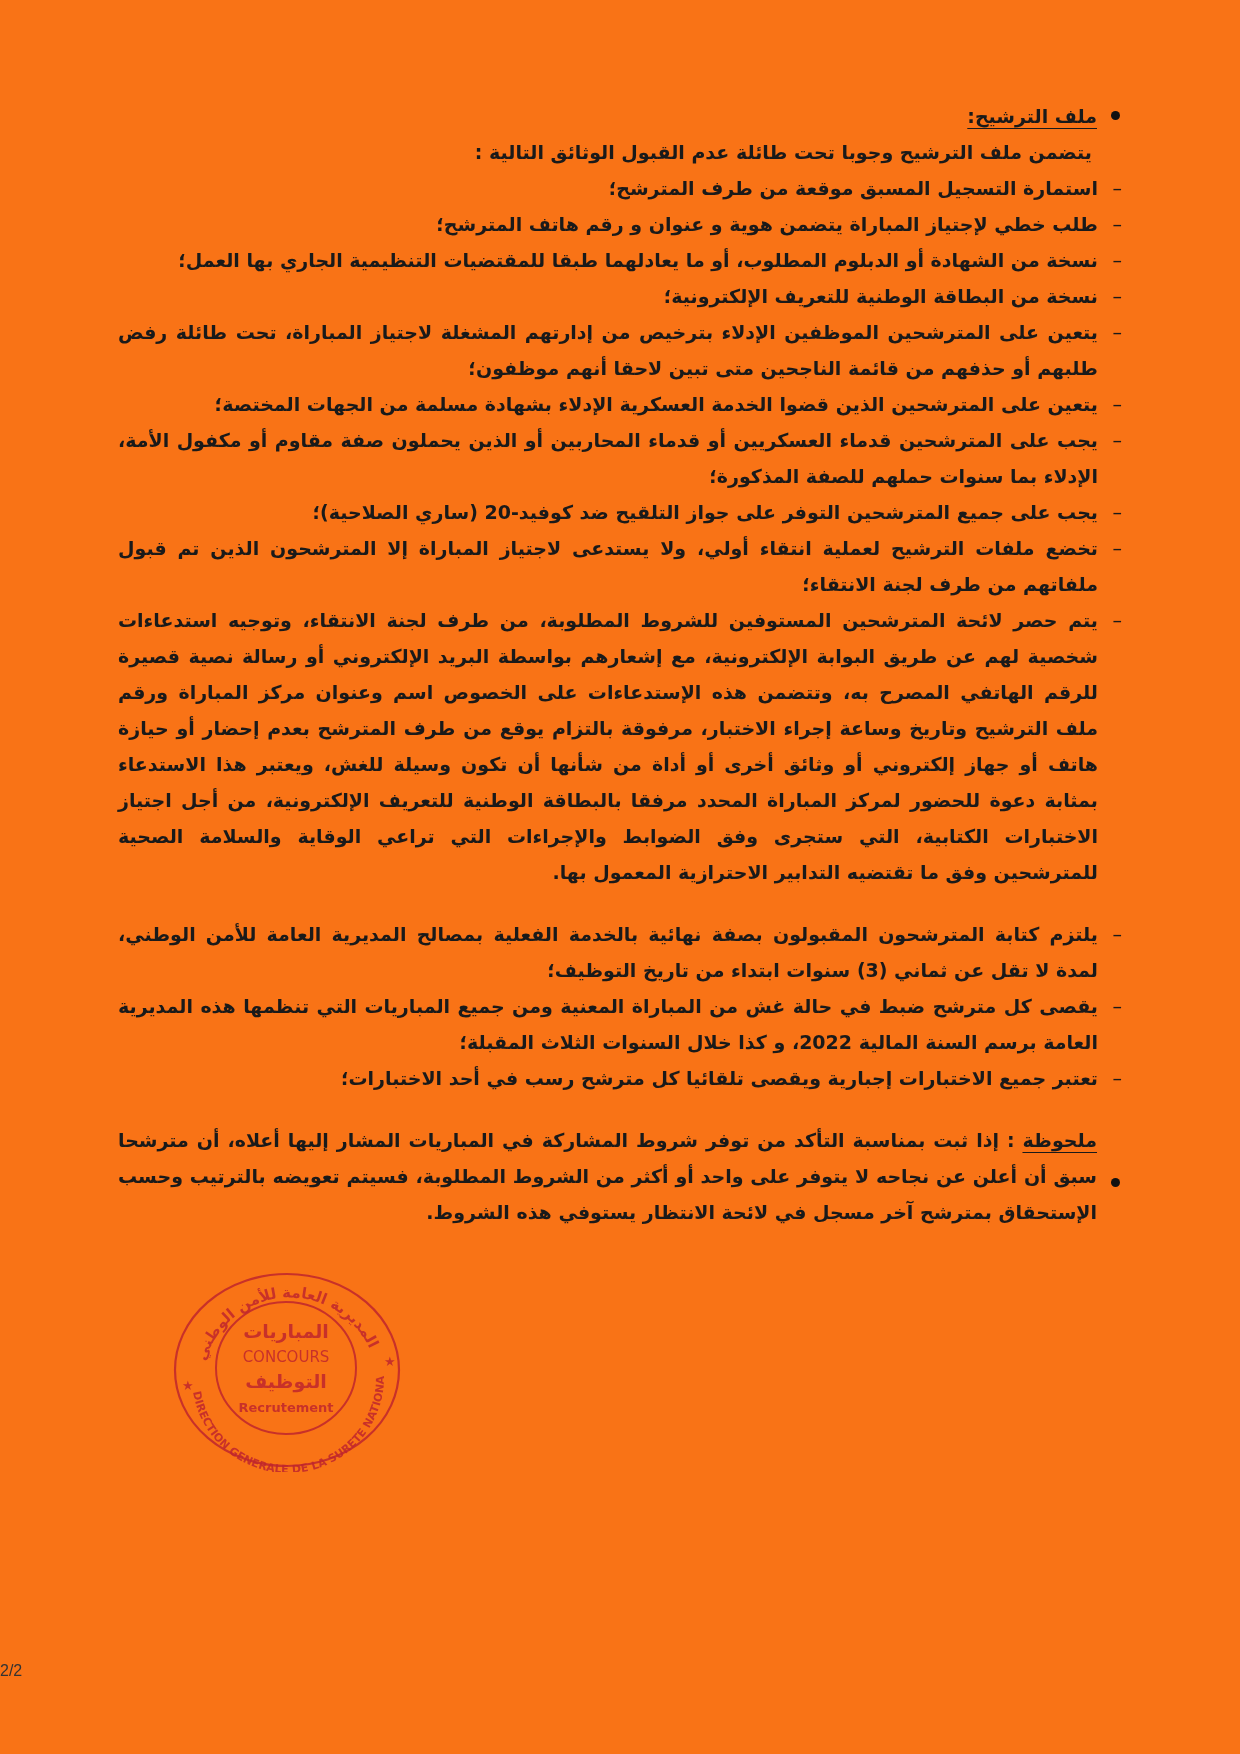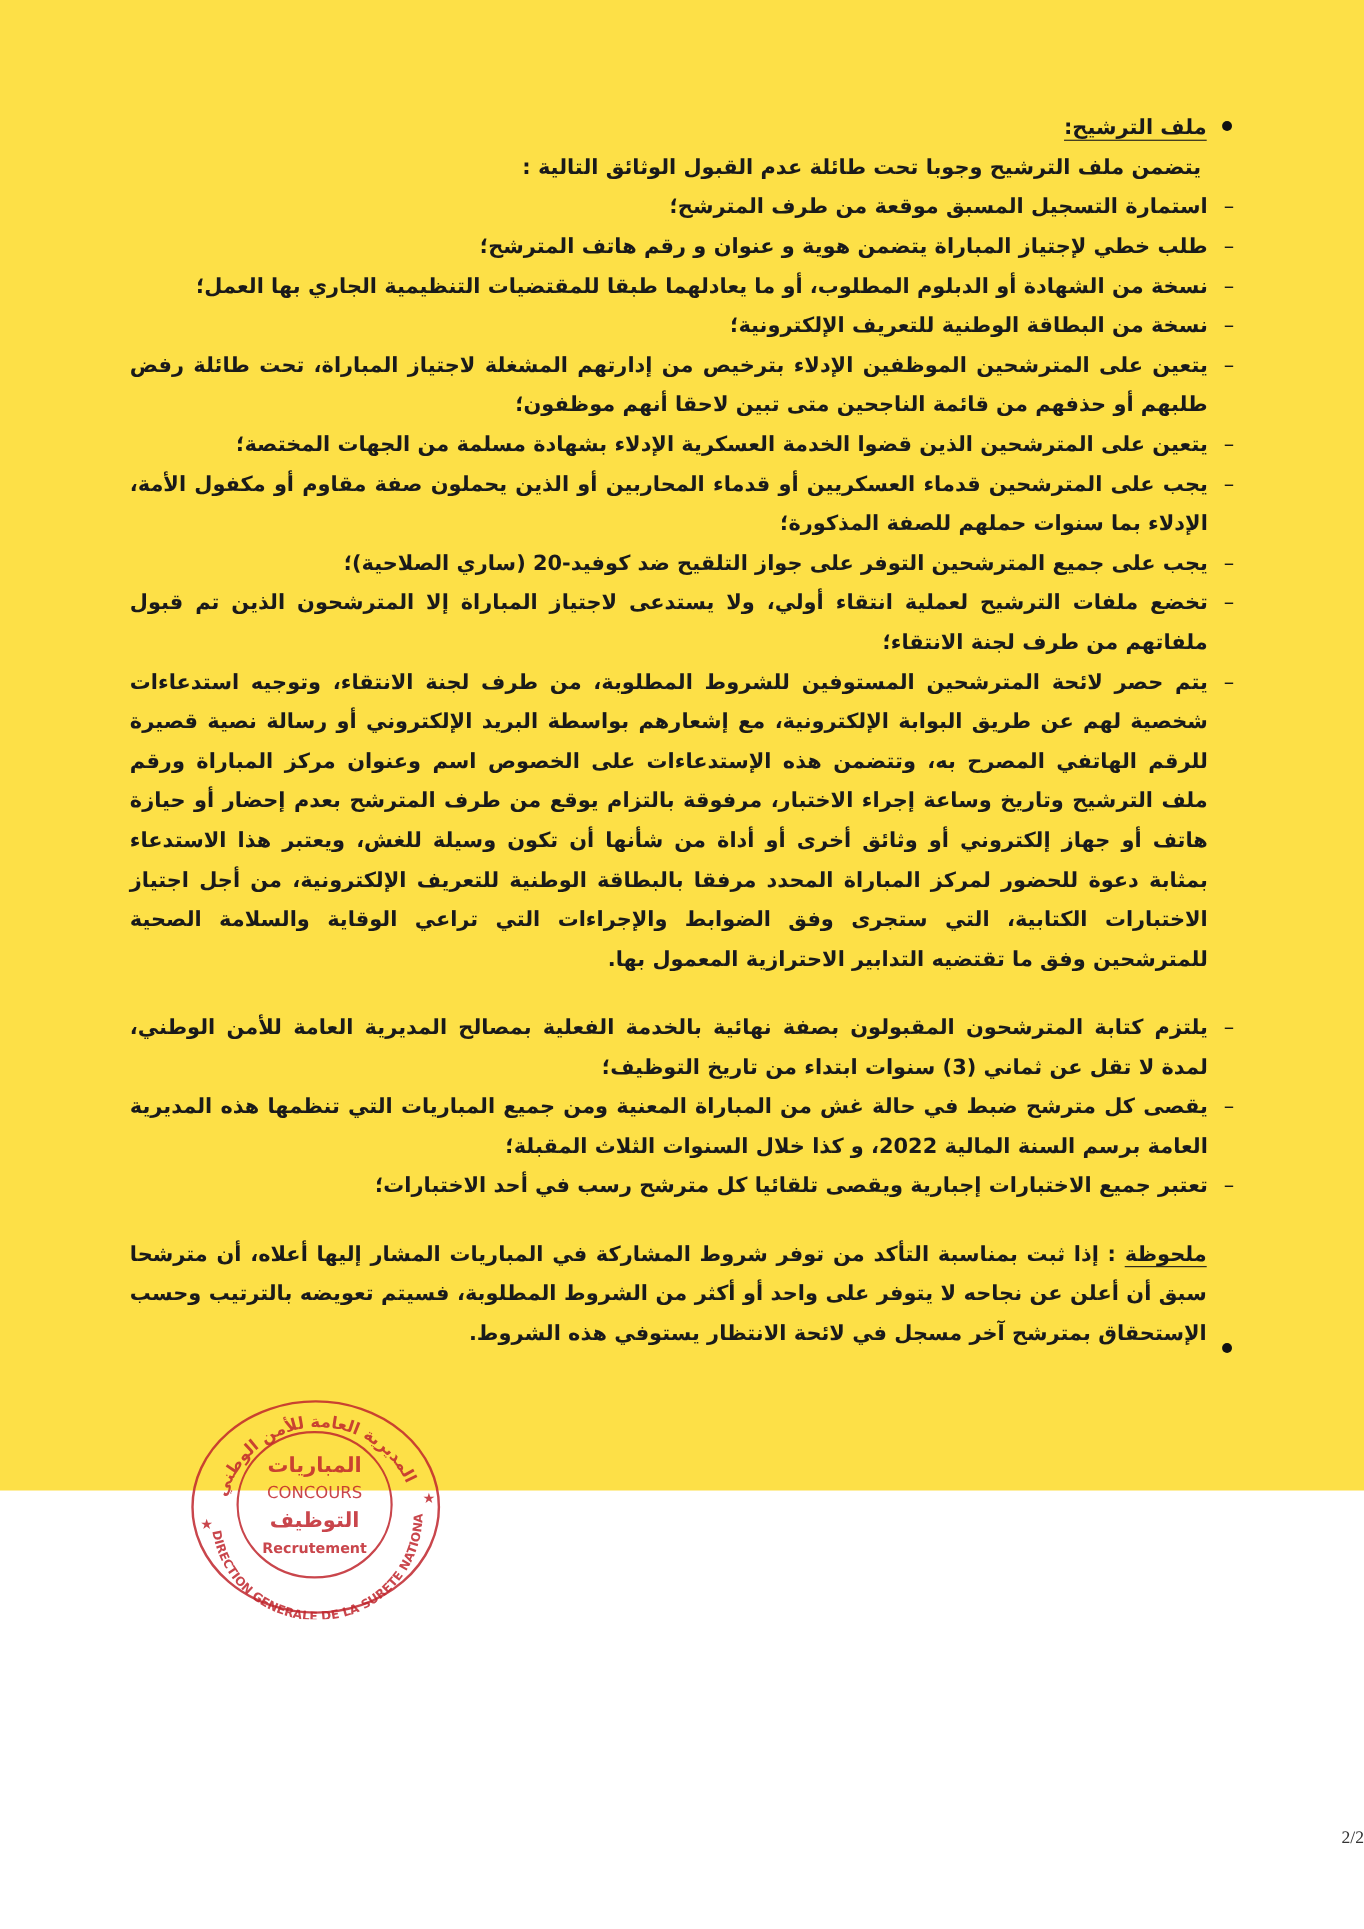--- a/index.html
+++ b/index.html
@@ -1,22 +1,22 @@
 <!DOCTYPE html>
 <html><head>
 <meta charset="utf-8">
 <style>
   html, body { margin: 0; padding: 0; background: #ffffff; }
   body {
     width: 1240px; height: 1754px; position: relative; overflow: hidden;
     font-family: "DejaVu Sans", sans-serif; color: #1a1a1a;
   }
   .page {
-    position: absolute; left: 0; top: 0; width: 1240px; height: 1355px;
-    background: #fde047;
+    position: absolute; left: 0; top: 0; width: 1240px; height: 1754px;
+    background: #f97316;
   }
   .content {
     position: absolute; left: 118px; right: 118px; top: 98px;
     direction: rtl; text-align: justify;
     font-size: 19px; line-height: 36px; font-weight: bold;
   }
   .section { margin: 0 0 26px 0; }
   .heading-line { display: flex; align-items: baseline; gap: 14px; }
   .bullet {
     display: inline-block; width: 9px; height: 9px; border-radius: 50%;
@@ -24,30 +24,30 @@
   }
   .heading { text-decoration: underline; text-underline-offset: 5px; }
   .intro { padding-right: 30px; }
   ul.dash { list-style: none; margin: 0; padding: 0; }
   ul.dash li {
     position: relative; padding-right: 24px; text-align: justify; text-align-last: right;
   }
   ul.dash li::before {
     content: "–"; position: absolute; right: 0; top: 0; font-weight: normal;
   }
-  .note-line { display: flex; align-items: flex-end; gap: 14px; }
+  .note-line { display: flex; align-items: center; gap: 14px; }
   .note-line .bullet { margin-top: 13px; transform: none; }
   .note-label { text-decoration: underline; text-underline-offset: 5px; }
   .stamp {
     position: absolute; left: 162px; top: 1262px; width: 250px; height: 210px;
   }
   .stamp svg { width: 100%; height: 100%; }
   .page-number {
-    position: absolute; left: 0; right: 0; top: 1662px; text-align: right;
-    font-family: Liberation Serif, serif; font-size: 16px; color: #333;
+    position: absolute; left: 0; right: 0; top: 1662px; text-align: left;
+    font-family: Liberation Sans, sans-serif; font-size: 16px; color: #333;
   }
 </style>
 </head>
 <body>
 
 <div class="page">
   <div class="content">
 
     <div class="section">
       <div class="heading-line">

